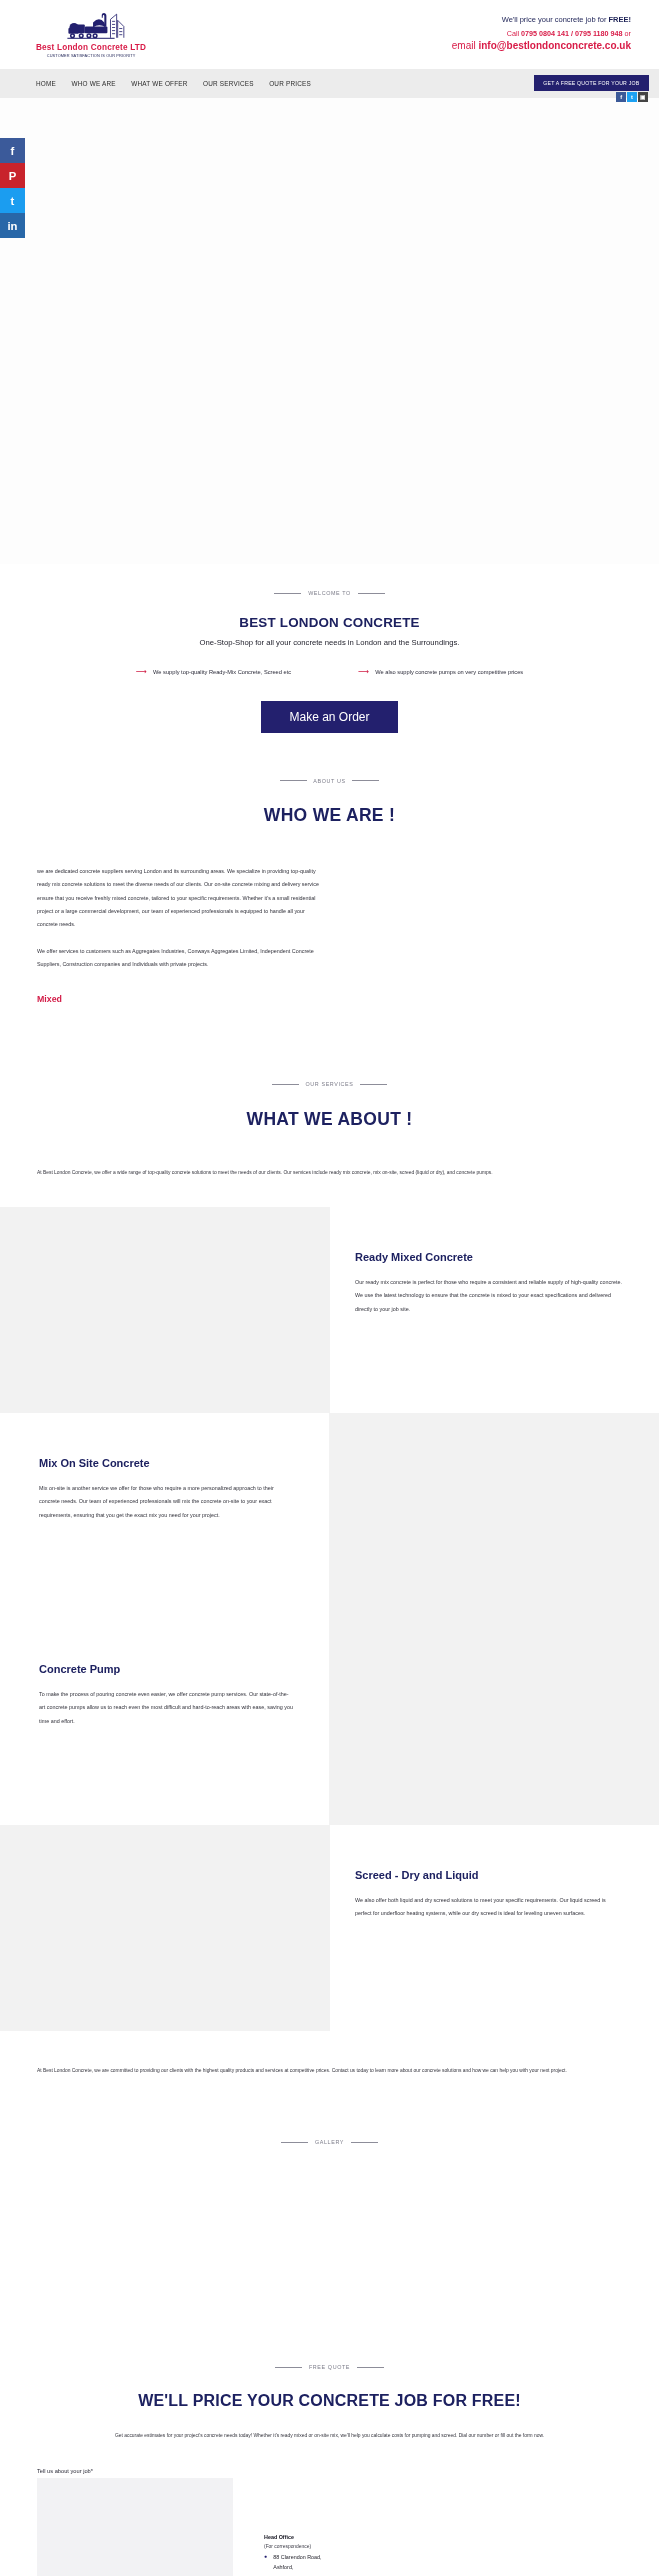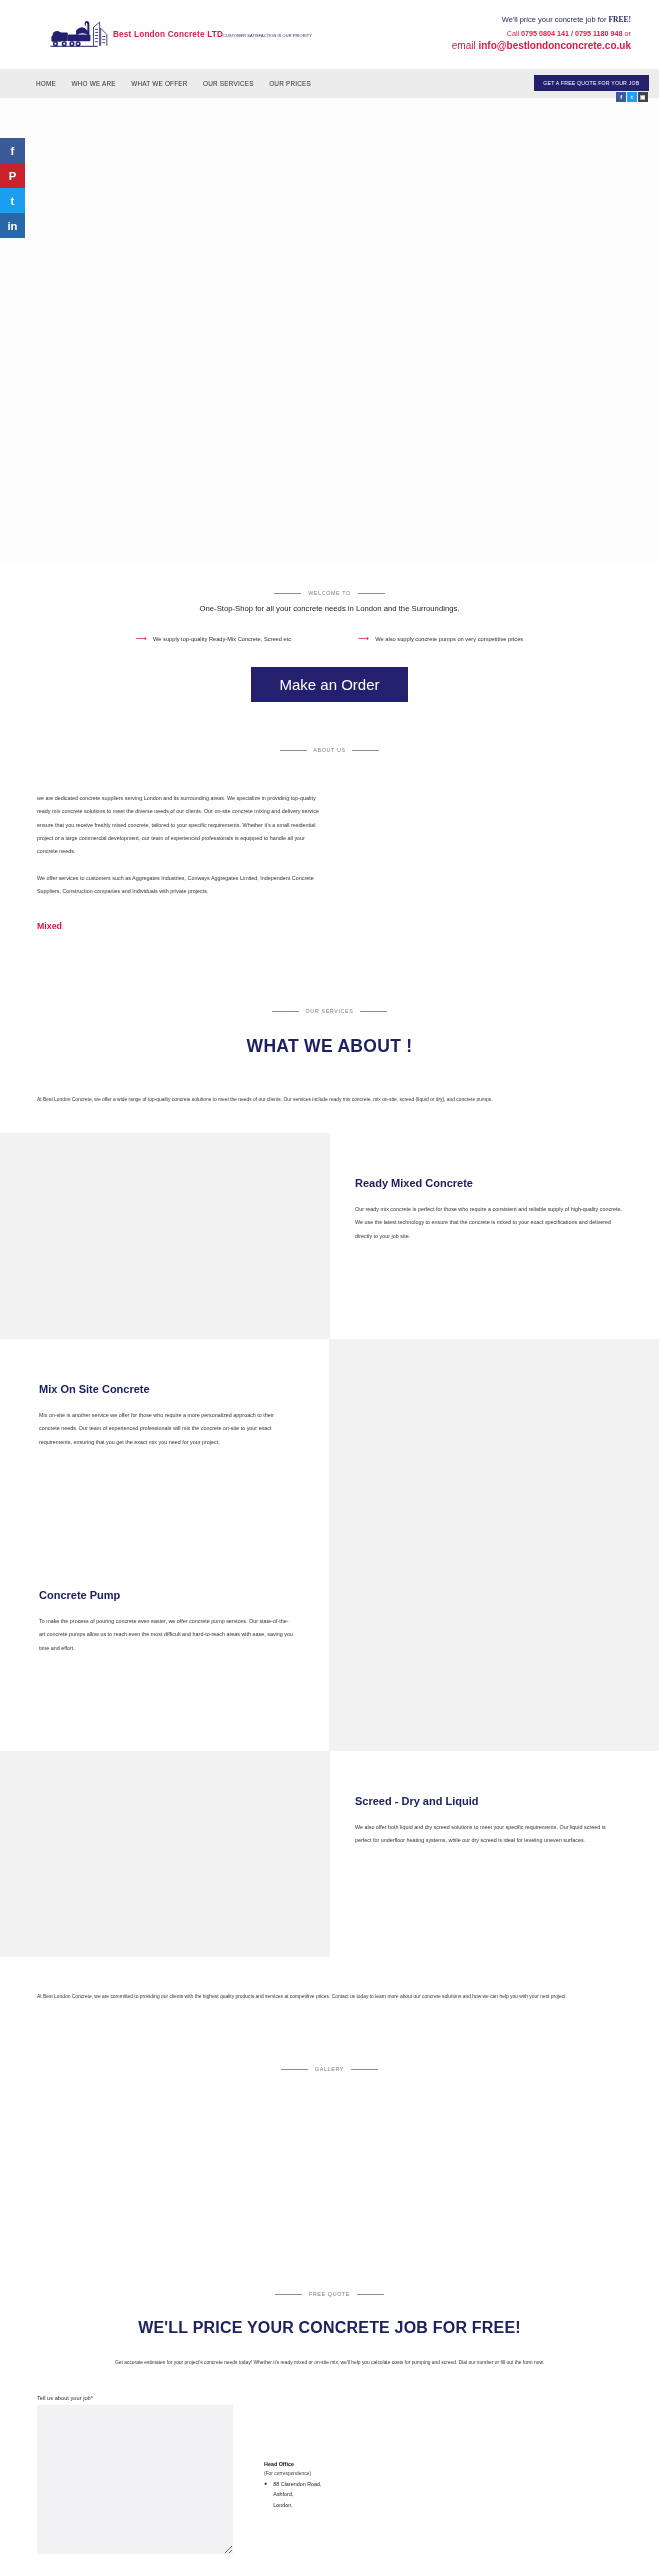--- a/index.html
+++ b/index.html
@@ -16,38 +16,38 @@
 
   
   .topbar {
     height: 69px;
     display: flex;
     align-items: center;
     justify-content: space-between;
     padding: 0 28px 0 36px;
     background: #fff;
   }
-  .logo-block { display: flex; flex-direction: row; align-items: center; }
+  .logo-block { display: flex; flex-direction: column; align-items: center; }
   .logo-svg { display: block; }
   .logo-name {
     color: #d81b47;
     font-size: 8.2px;
     font-weight: 700;
     letter-spacing: 0.2px;
     margin-top: 0.5px;
   }
   .logo-tag {
     color: #1c2155;
     font-size: 3.9px;
     letter-spacing: 0.1px;
     margin-top: 1px;
   }
   .header-right { text-align: right; line-height: 1.45; }
   .hdr-line1 { font-size: 7.5px; color: #1c2155; }
-  .hdr-line1 b { font-weight: 700; font-family: Liberation Serif, serif; }
+  .hdr-line1 b { font-weight: 700; }
   .hdr-line2 { font-size: 7.2px; color: #d81b47; margin-top: 3.1px; }
   .hdr-line2 b { font-weight: 700; }
   .hdr-line3 { font-size: 10px; color: #d81b47; }
   .hdr-line3 b { font-weight: 700; }
 
   
   .navbar {
     height: 29px;
     background: #ececec;
     display: flex;
@@ -156,21 +156,21 @@
     padding: 0 31px;
   }
   .usp { display: flex; align-items: center; gap: 6.2px; font-size: 5.7px; color: #2a2a38; }
   .arrow-ico { color: #d01b43; font-size: 7.7px; line-height: 1; }
   .order-btn-row { display: flex; justify-content: center; margin-top: 25px; }
   .order-btn {
     background: #23206e;
     color: #fff;
     border: none;
     font-family: inherit;
-    font-size: 15px;
+    font-size: 12px;
     padding: 8.8px 28px;
     cursor: pointer;
   }
 
   
   .who-sec { padding-top: 45px; }
   .who-body {
     width: 289px;
     margin-left: 37px;
     margin-top: 39px;
@@ -327,38 +327,40 @@
   <div class="sr-fb">f</div>
   <div class="sr-pi">P</div>
   <div class="sr-tw">t</div>
   <div class="sr-li">in</div>
 </div>
 
 <div class="hero-banner"></div>
 
 <div class="welcome-sec">
   <div class="eyebrow">WELCOME TO</div>
+  <div class="welcome-title">BEST LONDON CONCRETE</div>
   <div class="welcome-sub">One-Stop-Shop for all your concrete needs in London and the Surroundings.</div>
   <div class="usp-row">
     <div class="usp">
       <span class="arrow-ico">⟶</span>
       <span>We supply top-quality Ready-Mix Concrete, Screed etc</span>
     </div>
     <div class="usp">
       <span class="arrow-ico">⟶</span>
       <span>We also supply concrete pumps on very competitive prices</span>
     </div>
   </div>
   <div class="order-btn-row">
     <button class="order-btn">Make an Order</button>
   </div>
 </div>
 
 <div class="who-sec">
   <div class="eyebrow">ABOUT US</div>
+  <div class="sec-title">WHO WE ARE !</div>
   <div class="who-body">
     <p>we are dedicated concrete suppliers serving London and its surrounding areas. We specialize in providing top-quality ready mix concrete solutions to meet the diverse needs of our clients. Our on-site concrete mixing and delivery service ensure that you receive freshly mixed concrete, tailored to your specific requirements. Whether it's a small residential project or a large commercial development, our team of experienced professionals is equipped to handle all your concrete needs.</p>
     <p>We offer services to customers such as Aggregates Industries, Conways Aggregates Limited, Independent Concrete Suppliers, Construction companies and Individuals with private projects.</p>
   </div>
   <div class="values-h">Mixed</div>
 </div>
 
 <div class="offer-sec">
   <div class="eyebrow">OUR SERVICES</div>
   <div class="sec-title">WHAT WE ABOUT !</div>

